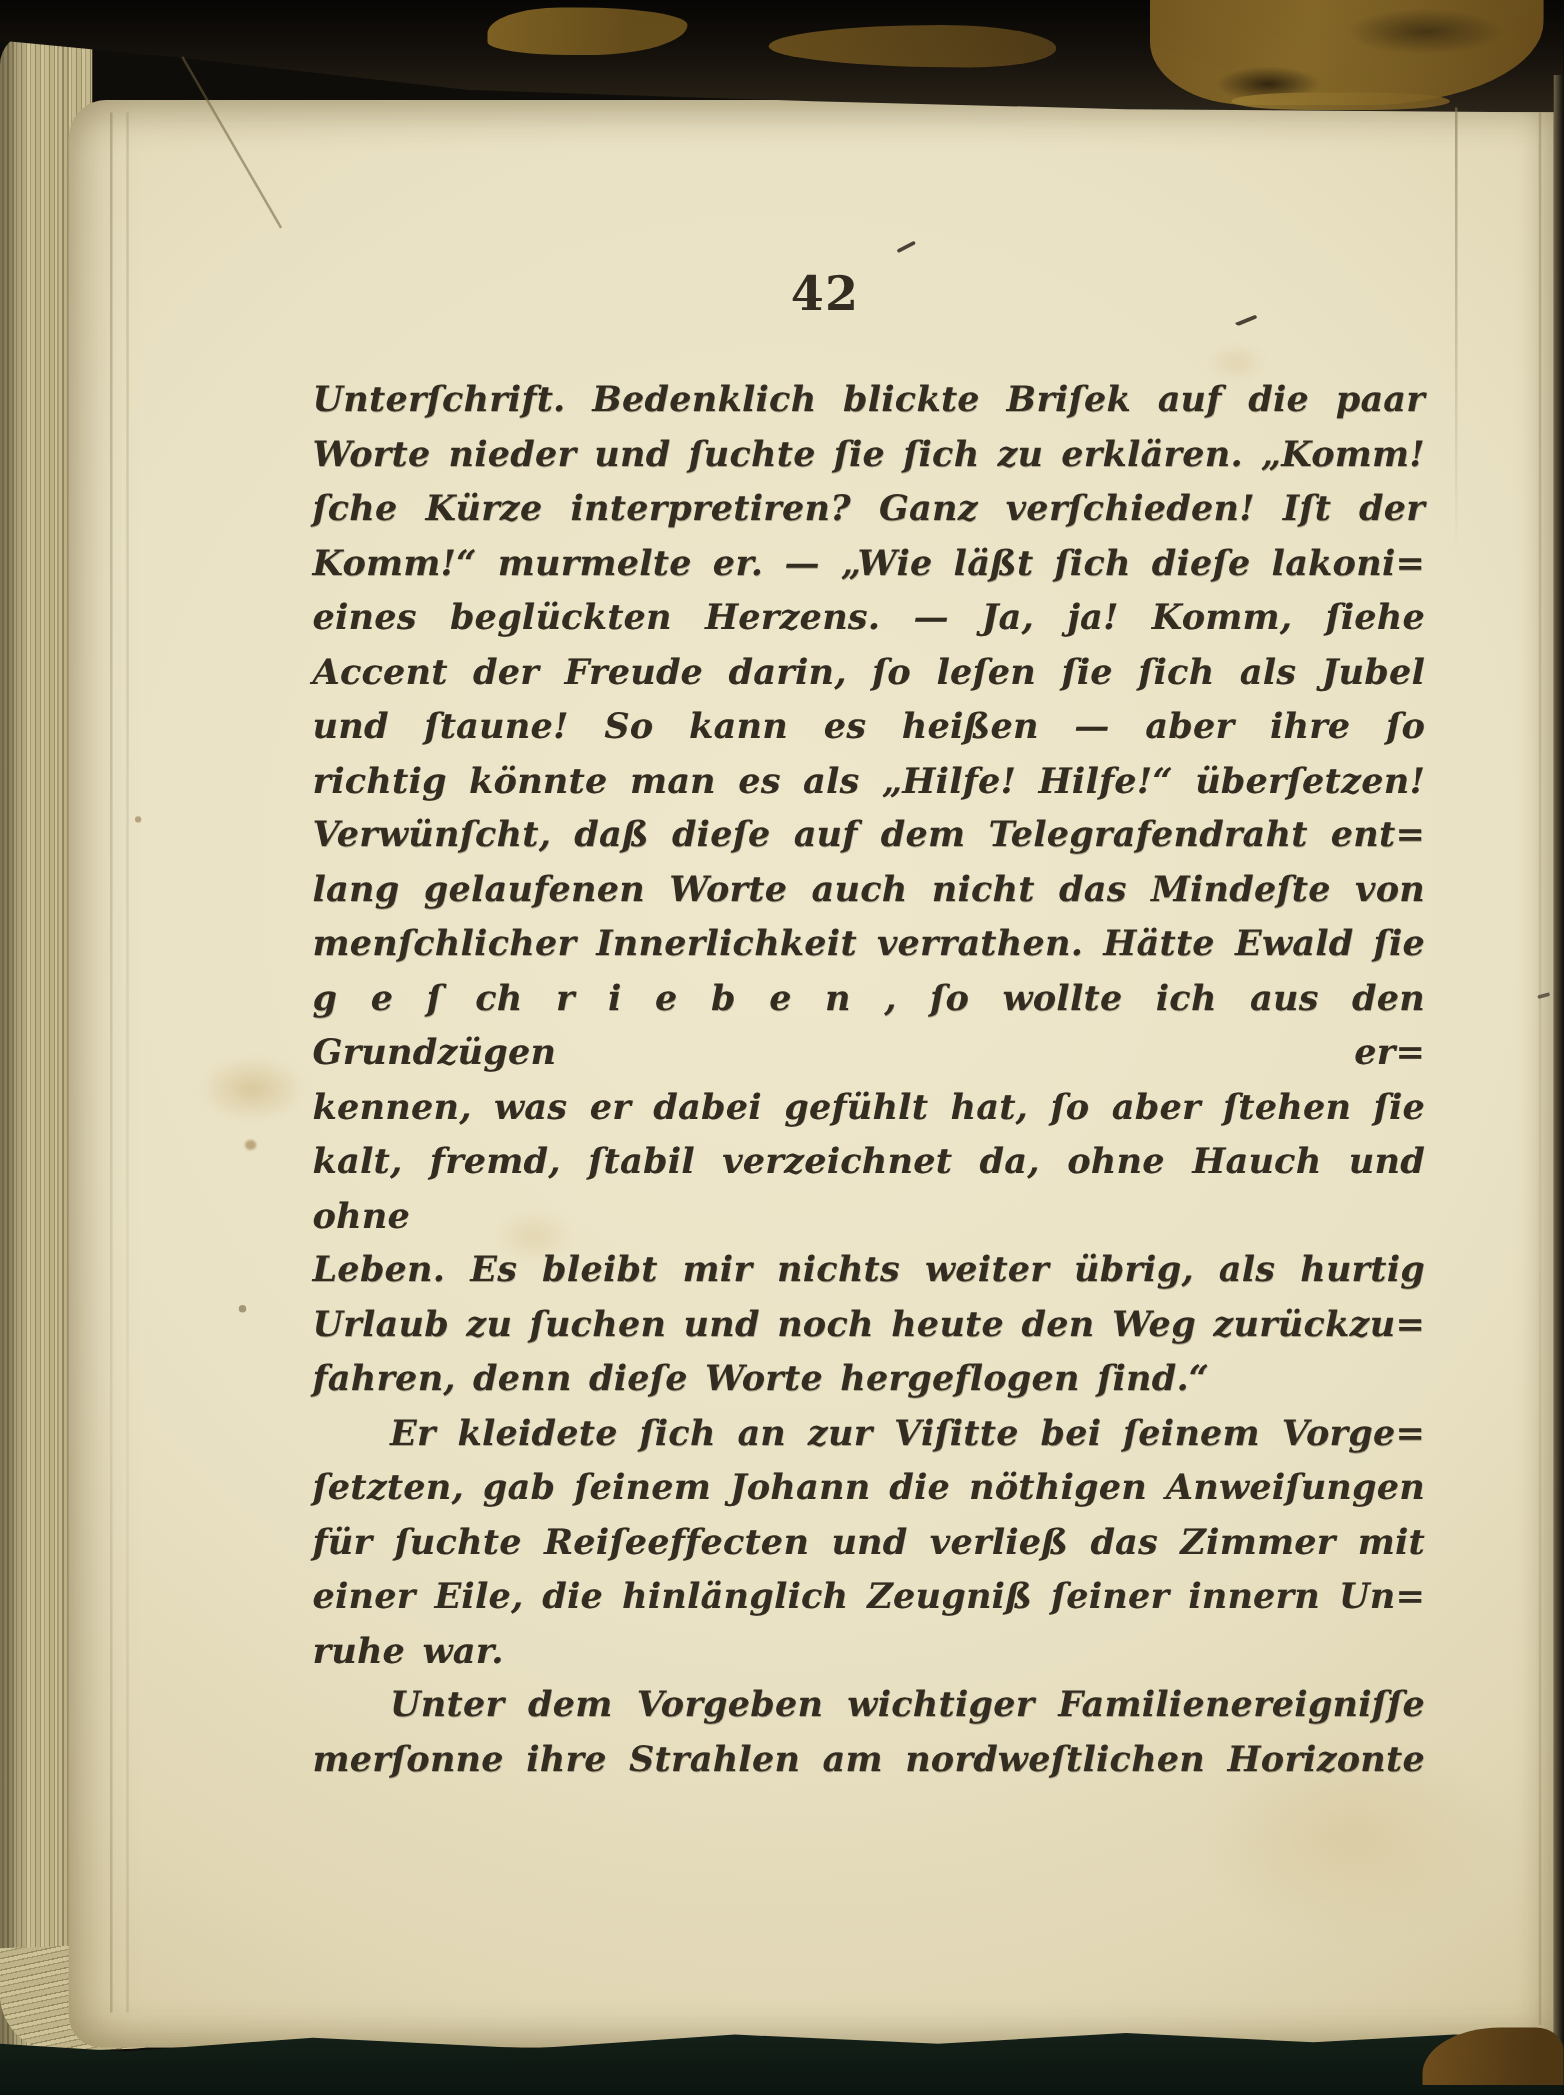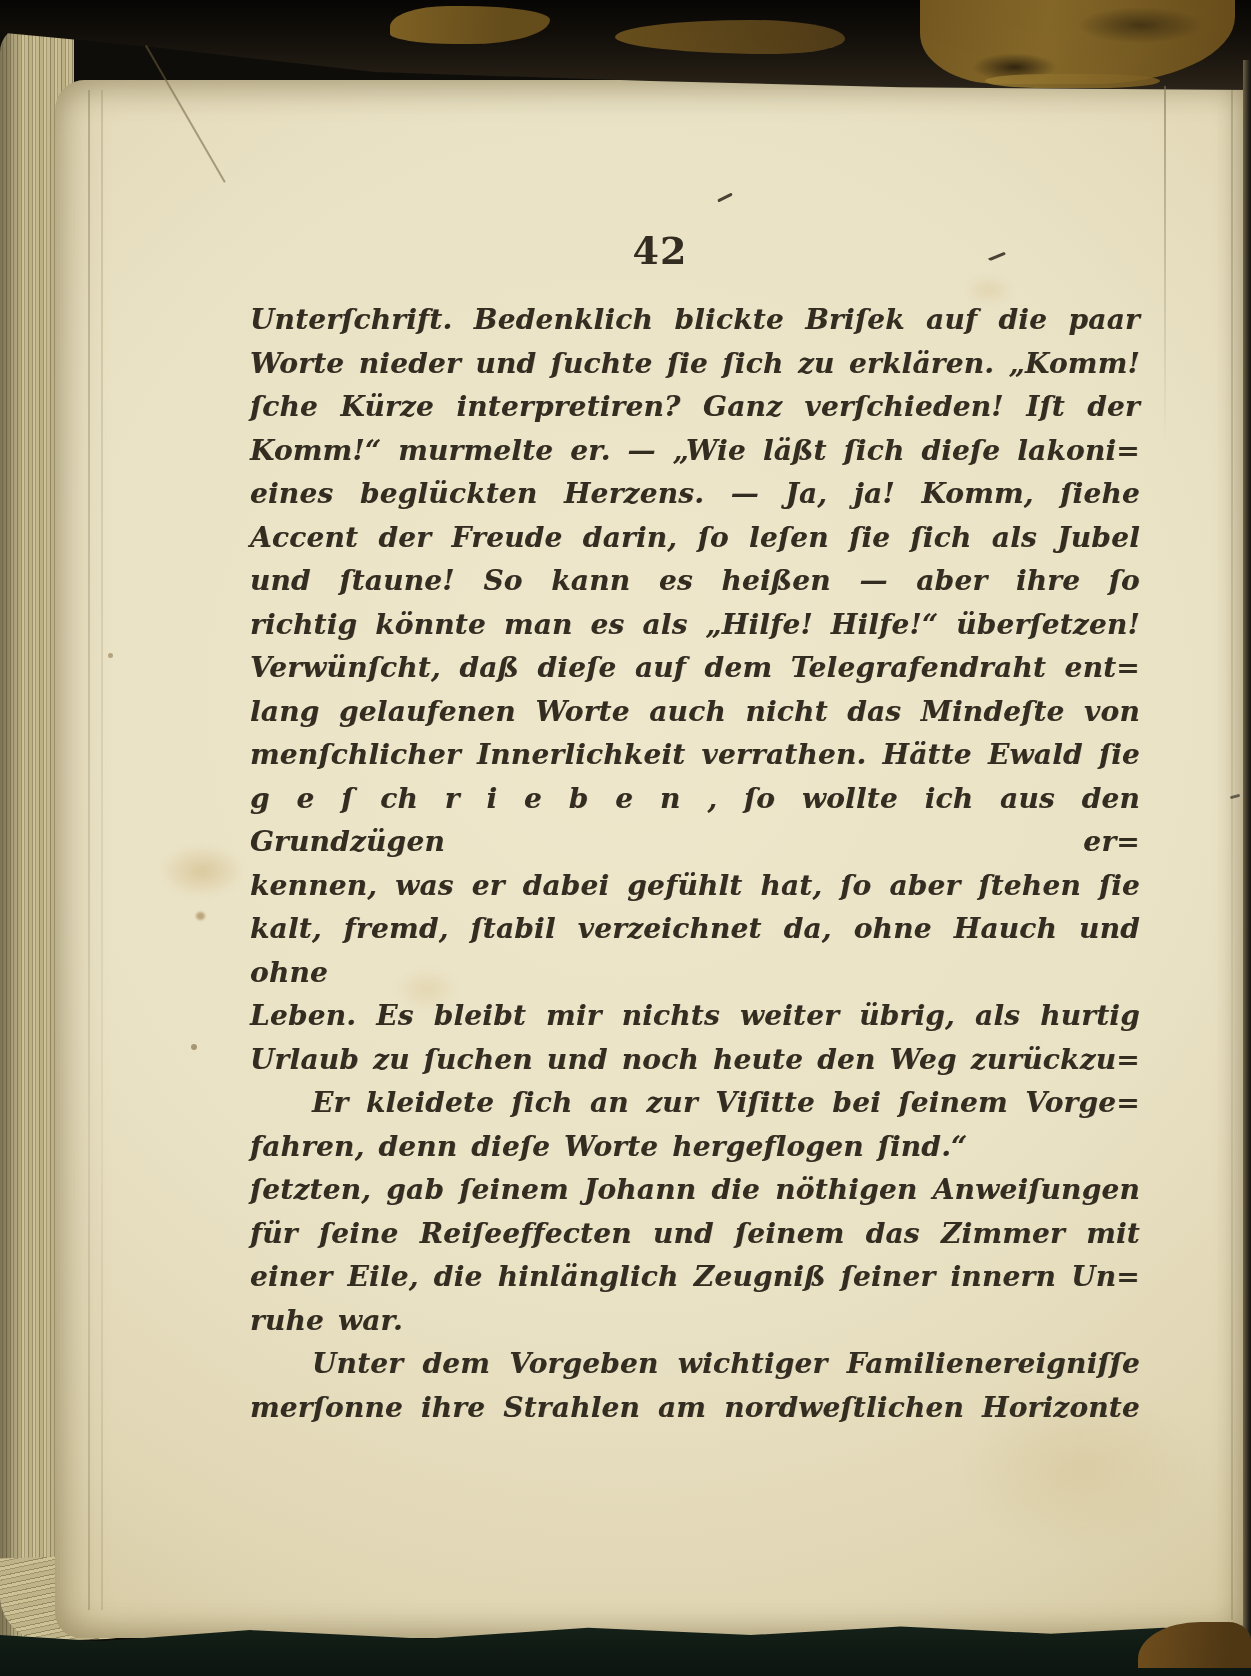--- a/index.html
+++ b/index.html
@@ -117,21 +117,21 @@
   
   .fleck{position:absolute;background:#4a4336;z-index:7;border-radius:2px;}
   .fleck-accent{left:717px;top:196px;width:16px;height:3px;transform:rotate(-27deg);}
   .fleck-comma{left:988px;top:255px;width:18px;height:3px;transform:rotate(-22deg);border-radius:0 2px 2px 4px;}
   .fleck-edge{left:1230px;top:795px;width:10px;height:3px;transform:rotate(-15deg);opacity:.8;}
 
   
   .page-number{
     position:absolute;left:585px;top:212px;width:150px;z-index:8;
     font-size:38px;font-weight:700;text-align:center;
-    color:var(--ink,#332c21);letter-spacing:1px;margin-top:16px;
+    color:var(--ink,#332c21);letter-spacing:1px;
   }
   .body-text{
     position:absolute;left:250px;top:298px;width:890px;z-index:8;
     font-size:28px;font-weight:700;line-height:43.5px;
     color:var(--ink,#332c21);
     word-spacing:.14em;letter-spacing:.2px;
     text-shadow:.4px .4px 0 rgba(60,50,35,.35);
   }
   .body-text .line{text-align:left;font-style:italic;}
   .body-text .line.j{text-align:justify;text-align-last:justify;}
@@ -187,23 +187,23 @@
       <div class="line j">und  ſtaune!   So  kann  es  heißen  —  aber  ihre  ſo</div>
       <div class="line j">richtig  könnte  man  es  als  „Hilfe!  Hilfe!“  überſetzen!</div>
       <div class="line j">Verwünſcht,  daß  dieſe  auf  dem  Telegrafendraht  ent=</div>
       <div class="line j">lang  gelaufenen  Worte  auch  nicht  das  Mindeſte  von</div>
       <div class="line j">menſchlicher  Innerlichkeit  verrathen.   Hätte  Ewald  ſie</div>
       <div class="line j">g e ſ ch r i e b e n ,  ſo  wollte  ich  aus  den  Grundzügen  er=</div>
       <div class="line j">kennen,  was  er  dabei  gefühlt  hat,  ſo  aber  ſtehen  ſie</div>
       <div class="line j">kalt, fremd,  ſtabil  verzeichnet  da,  ohne  Hauch  und  ohne</div>
       <div class="line j">Leben.   Es  bleibt  mir  nichts  weiter  übrig,  als  hurtig</div>
       <div class="line j">Urlaub  zu  ſuchen  und  noch  heute  den  Weg  zurückzu=</div>
+      <div class="line">fahren, denn dieſe Worte hergeflogen ſind.“</div>
       <div class="line j ind">Er  kleidete  ſich  an  zur  Viſitte  bei  ſeinem  Vorge=</div>
-      <div class="line">fahren, denn dieſe Worte hergeflogen ſind.“</div>
       <div class="line j">ſetzten,  gab  ſeinem  Johann  die  nöthigen  Anweiſungen</div>
-      <div class="line j">für  ſeine  Reiſeeffecten  und  ſeinem  das  Zimmer  mit</div>
+      <div class="line j">für  ſuchte  Reiſeeffecten  und  verließ  das  Zimmer  mit</div>
       <div class="line j">einer  Eile,  die  hinlänglich  Zeugniß  ſeiner  innern  Un=</div>
       <div class="line">ruhe war.</div>
       <div class="line j ind">Unter  dem  Vorgeben  wichtiger  Familienereigniſſe</div>
       <div class="line j">merſonne  ihre  Strahlen  am  nordweſtlichen  Horizonte</div>
     </div>
 
 </div>
 
 </body></html>

